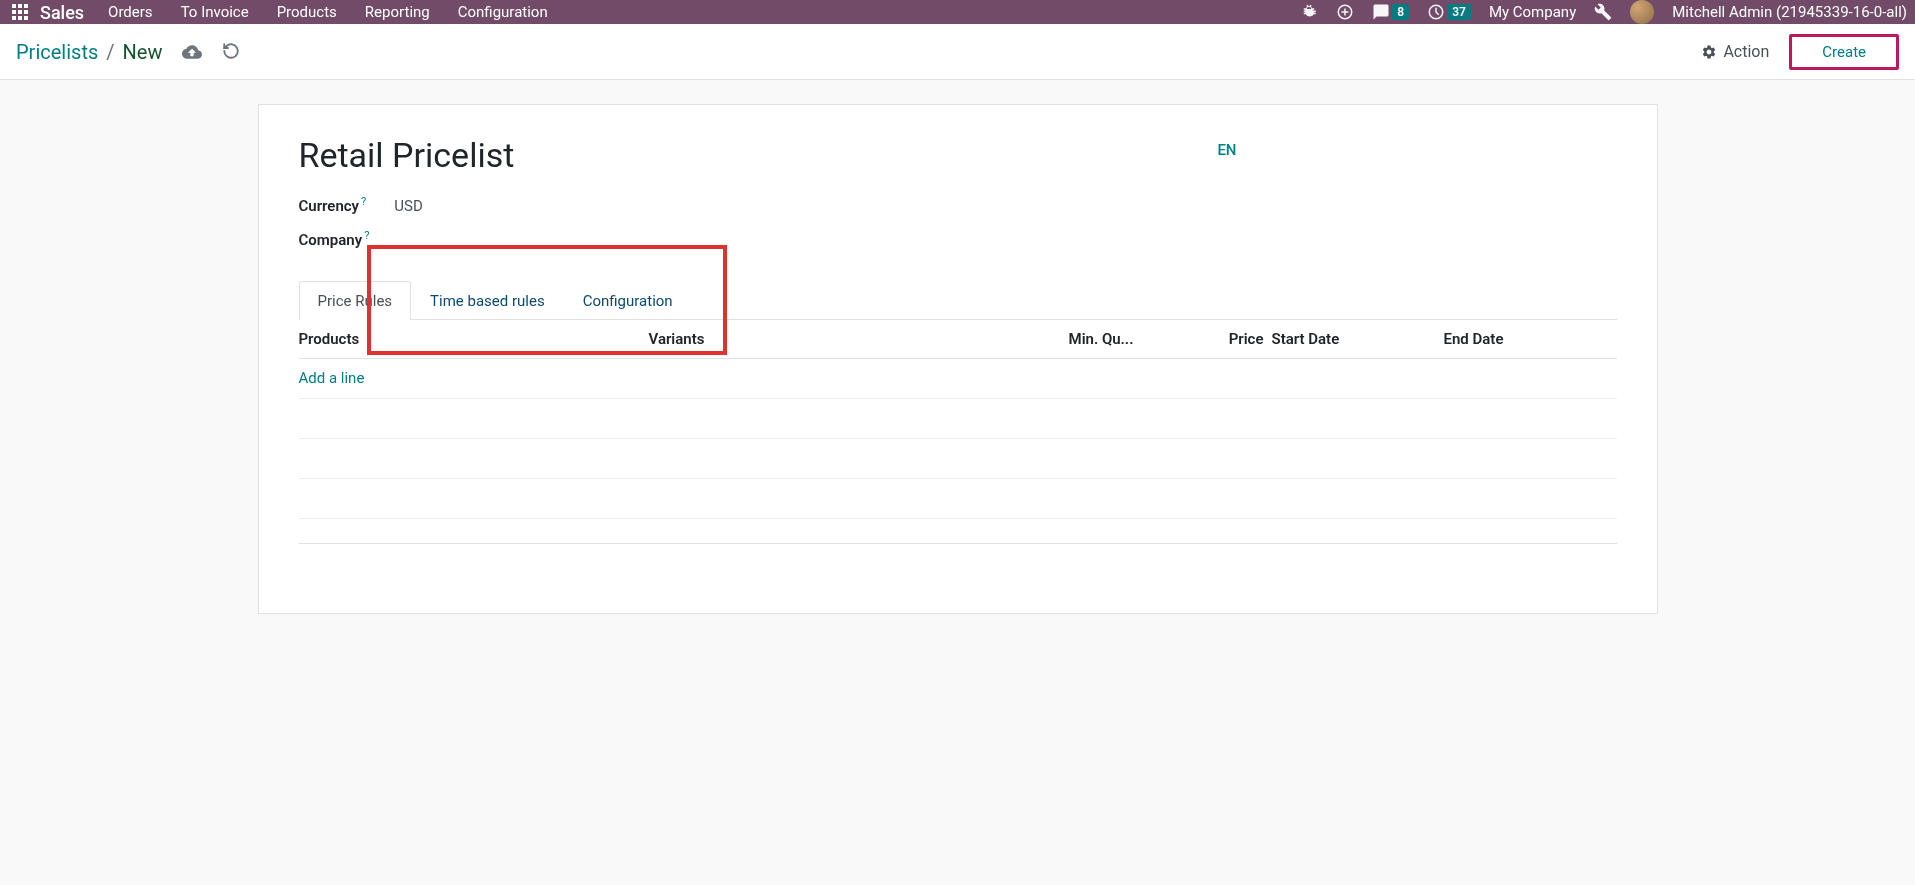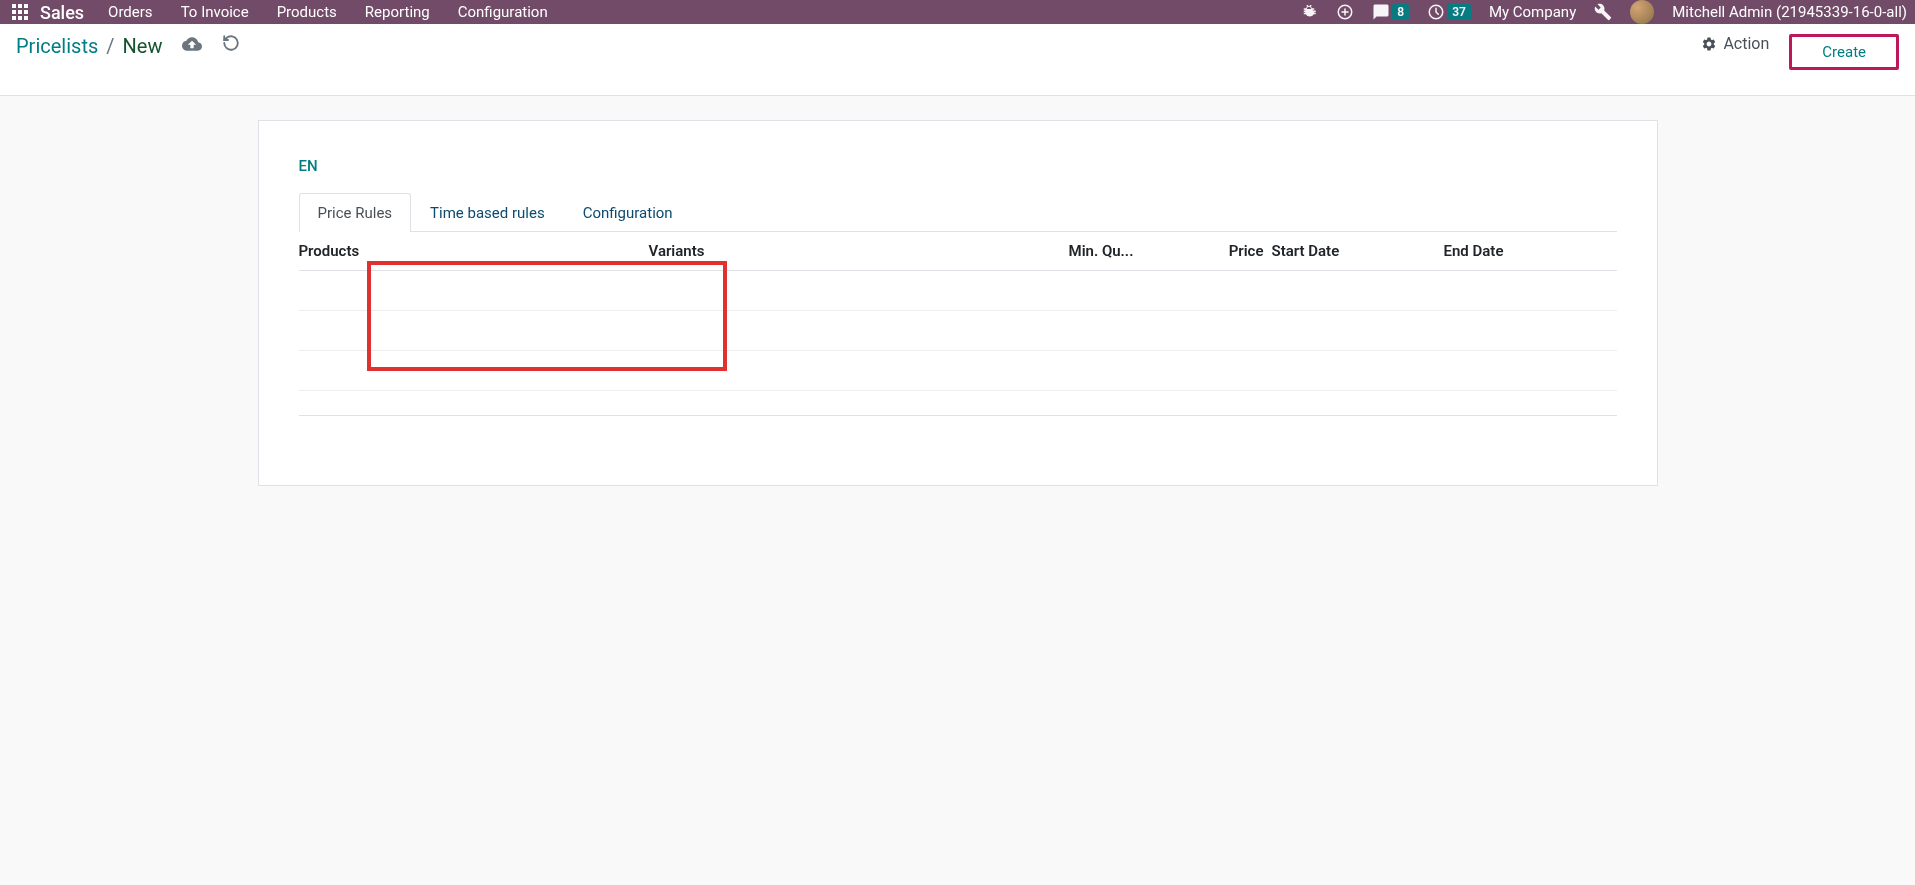--- a/index.html
+++ b/index.html
@@ -10,21 +10,21 @@
 .topnav .apps-grid span { background: #fff; }
 .topnav .brand { font-size: 18px; font-weight: 500; margin-right: 24px; }
 .topnav .menu { display: flex; gap: 28px; }
 .topnav .menu a { color: #fff; text-decoration: none; font-size: 15px; cursor: pointer; }
 .topnav .spacer { flex: 1; }
 .topnav .right { display: flex; align-items: center; gap: 18px; }
 .topnav .icon { display:inline-flex; align-items:center; justify-content:center; cursor:pointer; opacity:0.95; }
 .topnav .badge { background: #017e84; color:#fff; font-size:12px; font-weight:600; padding: 1px 5px; border-radius: 2px; margin-left: 2px; }
 .topnav .avatar { width:24px; height:24px; border-radius:50%; background: radial-gradient(circle at 30% 30%, #d4a574, #8b6f47); display:inline-block; }
 
-.subheader { background:#fff; border-bottom:1px solid #dee2e6; padding: 10px 16px; display:flex; align-items:flex-start; height:72px; }
+.subheader { background:#fff; border-bottom:1px solid #dee2e6; padding: 10px 16px; display:flex; align-items:center; height:56px; }
 .breadcrumb { display:flex; align-items:center; gap:8px; font-size:20px; }
 .breadcrumb a { color:#017e84; text-decoration:none; cursor:pointer; }
 .breadcrumb .sep { color:#6c757d; }
 .breadcrumb .current { color:#14532d; }
 .subheader .status-icons { margin-left:20px; display:flex; gap:20px; color:#6c757d; }
 .subheader .status-icons span { cursor:pointer; }
 .subheader .sp { flex:1; }
 .subheader .action-btn { display:flex; align-items:center; gap:6px; color:#495057; font-size:16px; cursor:pointer; margin-right:20px; }
 .subheader .create-btn { border:3px solid #be185d; color:#017e84; background:#fff; padding:6px 30px; font-size:15px; cursor:pointer; border-radius:2px; }
 
@@ -149,37 +149,51 @@
     <span>Action</span>
   </div>
   <button class="create-btn">Create</button>
 </div>
 
 <div class="page">
   <div class="sheet">
     <div class="highlight-box"></div>
 
     <div class="sheet-header">
+      <div class="left">
+        <div class="title">Retail Pricelist</div>
+        <div class="fieldrow">
+          <span class="label"><span>Currency</span><span class="help">?</span></span>
+          <span class="value">USD</span>
+        </div>
+        <div class="fieldrow">
+          <span class="label"><span>Company</span><span class="help">?</span></span>
+          <span class="value"></span>
+        </div>
+      </div>
       <div class="lang-badge">EN</div>
     </div>
 
     <div class="tabs">
       <div class="tab active">Price Rules</div>
       <div class="tab">Time based rules</div>
       <div class="tab">Configuration</div>
     </div>
 
     <div class="grid">
       <div class="grid-header">
         <div class="col-products">Products</div>
         <div class="col-variants">Variants</div>
         <div class="col-minqu">Min. Qu...</div>
         <div class="col-price">Price</div>
         <div class="col-startdate">Start Date</div>
         <div class="col-enddate">End Date</div>
       </div>
+      <div class="grid-row">
+        <span class="add-line">Add a line</span>
+      </div>
       <div class="grid-empty"></div>
       <div class="grid-empty"></div>
       <div class="grid-empty"></div>
       <div class="grid-bottom"></div>
     </div>
   </div>
 </div>
 
 </body></html>

